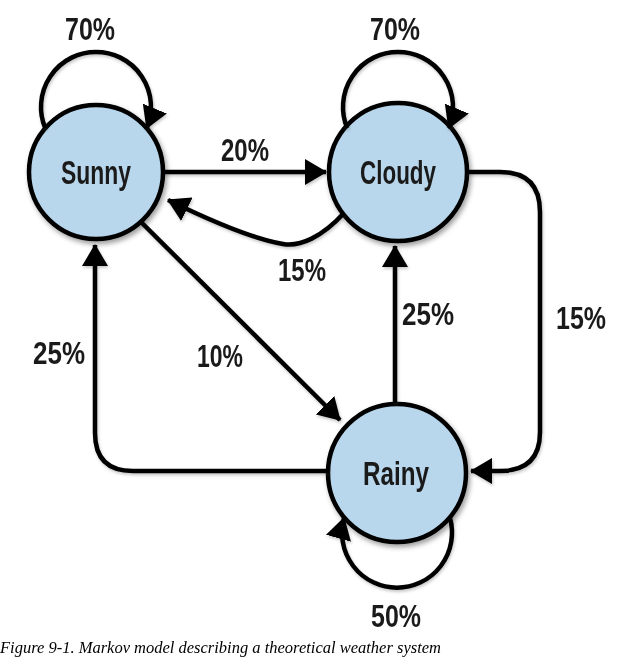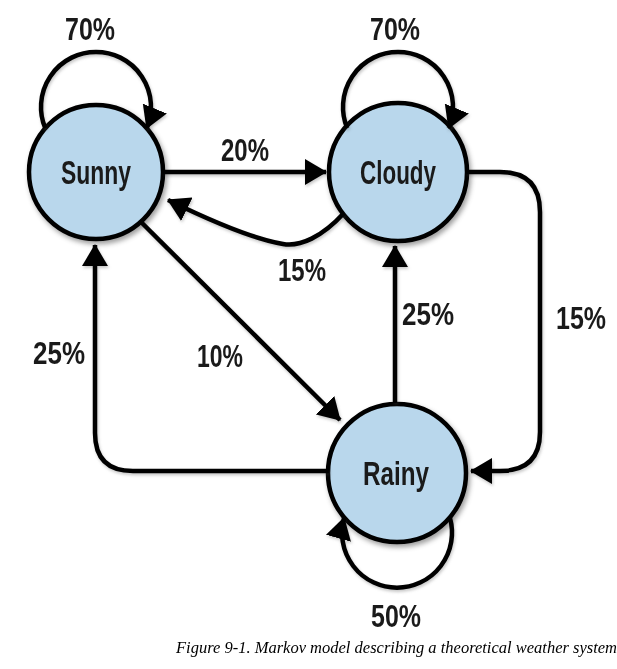--- a/index.html
+++ b/index.html
@@ -43,21 +43,21 @@
     font-size: 31px;
     font-weight: 600;
     fill: #1a1a1a;
     text-anchor: middle;
   }
   .caption {
     position: absolute;
     top: 638px;
     left: 0;
     width: 617px;
-    text-align: right;
+    text-align: left;
     font-family: "Liberation Serif", serif;
     font-style: italic;
     font-size: 16.5px;
     color: #000000;
   }
 </style>
 </head>
 <body>
 
 <div class="page">

